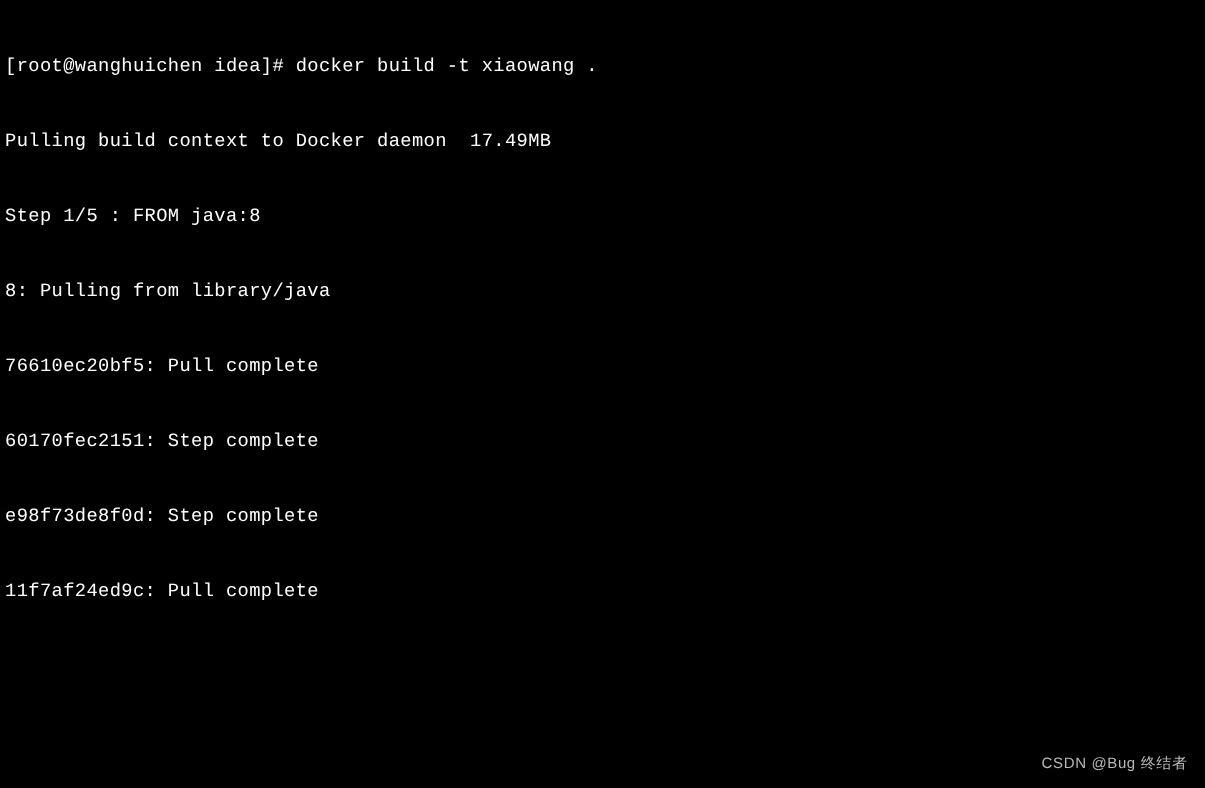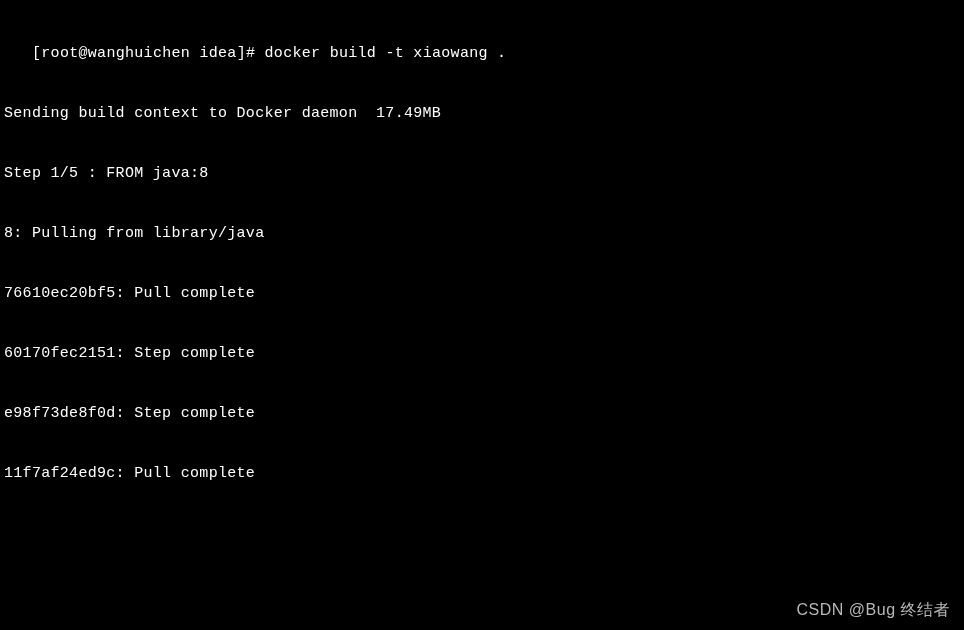--- a/index.html
+++ b/index.html
@@ -18,41 +18,40 @@
       overflow: hidden;
       position: relative;
       padding: 4px;
     }
     .terminal {
       white-space: pre;
       letter-spacing: 0.3px;
     }
     .prompt-line {
       display: flex;
-      margin-left: 28px;
     }
     .watermark {
       position: absolute;
       right: 14px;
       bottom: 10px;
       color: #b8b8b8;
       font-family: "Microsoft YaHei", sans-serif;
-      font-size: 16px;
+      font-size: 12px;
       letter-spacing: 0.5px;
     }
   </style>
 </head>
 <body>
 
 <div class="terminal">
   <div class="prompt-line">
     <span>[root@wanghuichen idea]# </span>
     <span>docker build -t xiaowang .</span>
   </div>
-  <div>Sending build context to Docker daemon  17.49MB</div>
+  <div>Pulling build context to Docker daemon  17.49MB</div>
   <div>Step 1/5 : FROM java:8</div>
   <div>8: Pulling from library/java</div>
   <div>76610ec20bf5: Pull complete</div>
   <div>60170fec2151: Step complete</div>
   <div>e98f73de8f0d: Step complete</div>
   <div>11f7af24ed9c: Pull complete</div>
   
   
   
   

